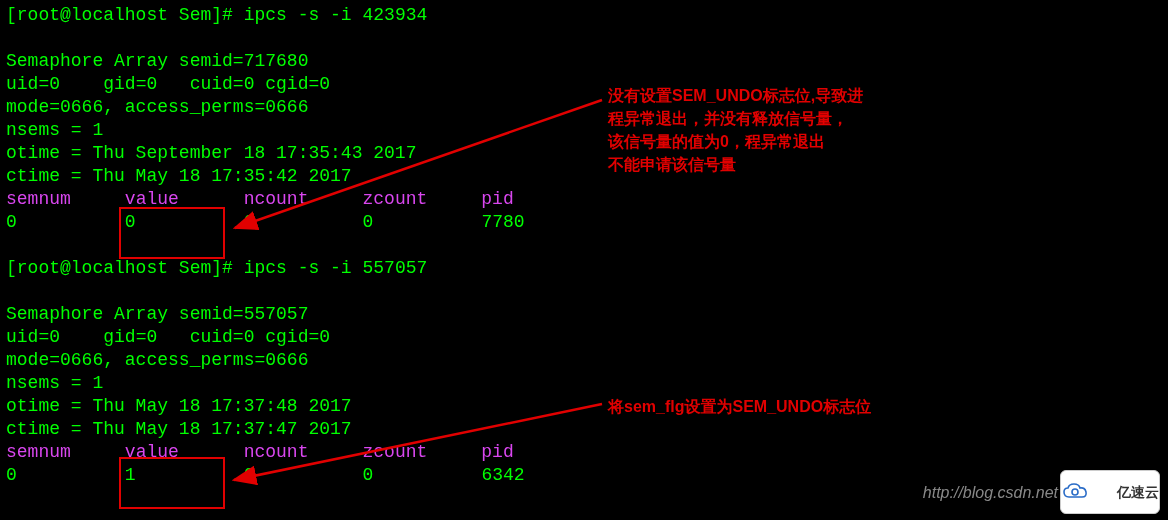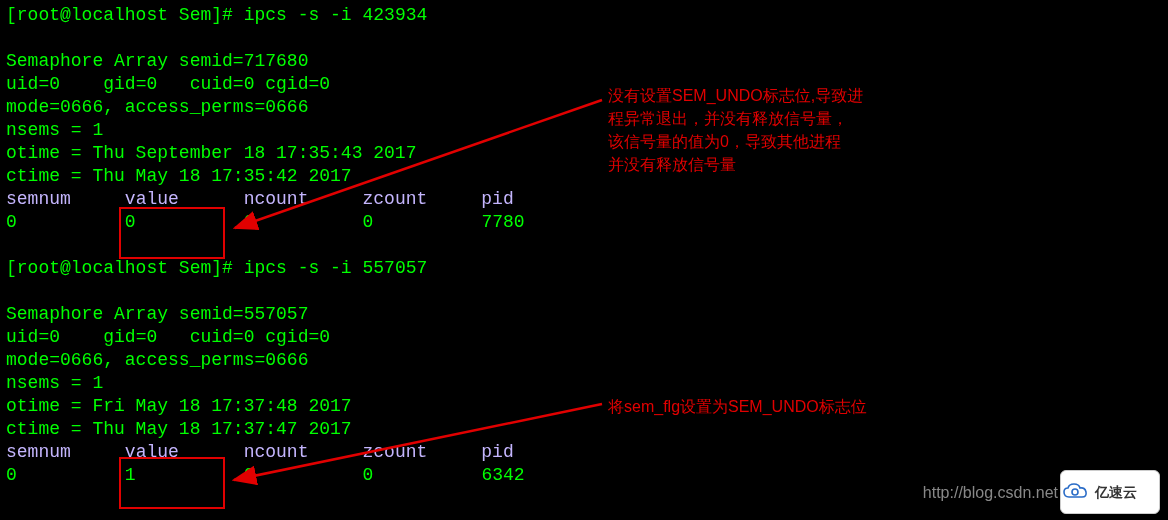--- a/index.html
+++ b/index.html
@@ -19,21 +19,21 @@
       padding: 4px 6px;
       line-height: 23px;
     }
     .terminal {
       position: relative;
     }
     .line {
       white-space: pre;
     }
     .header-row {
-      color: #c4b5fd;
+      color: #d946ef;
     }
     .data-row {
       color: #00ff00;
     }
     .hbox {
       position: absolute;
       border: 2.5px solid #e10000;
       pointer-events: none;
     }
     .box1 {
@@ -47,21 +47,21 @@
       top: 457px;
       width: 106px;
       height: 52px;
     }
     .annotation {
       position: absolute;
       color: #e10000;
       font-family: "SimSun", "Microsoft YaHei", sans-serif;
       font-size: 16px;
       line-height: 23px;
-      font-weight: normal;
+      font-weight: bold;
     }
     .ann1 {
       left: 608px;
       top: 84px;
       width: 280px;
     }
     .ann2 {
       left: 608px;
       top: 395px;
       width: 330px;
@@ -71,33 +71,34 @@
       overflow: visible;
       pointer-events: none;
     }
     .watermark {
       position: absolute;
       right: 110px;
       bottom: 16px;
       color: #888;
       font-family: Arial, sans-serif;
       font-size: 16px;
+      font-style: italic;
     }
     .logo-badge {
       position: absolute;
       right: 8px;
       bottom: 6px;
       width: 100px;
       height: 44px;
       background: #fff;
       border: 1px solid #ccc;
       border-radius: 6px;
       display: flex;
       align-items: center;
-      justify-content: flex-start;
+      justify-content: space-between;
       gap: 4px;
       font-family: "Microsoft YaHei", sans-serif;
     }
     .logo-badge .cloud {
       width: 30px;
       height: 20px;
       position: relative;
     }
     .logo-badge .cloud svg { display:block; }
     .logo-badge .txt {
@@ -120,21 +121,21 @@
   <div class="line">ctime = Thu May 18 17:35:42 2017</div>
   <div class="line header-row"><span>semnum</span>     <span>value</span>      <span>ncount</span>     <span>zcount</span>     <span>pid</span>     </div>
   <div class="line data-row"><span>0</span>          <span>0</span>          <span>0</span>          <span>0</span>          <span>7780</span>        </div>
   <div class="line">&nbsp;</div>
   <div class="line"><span>[root@localhost Sem]#</span> <span>ipcs -s -i 557057</span></div>
   <div class="line">&nbsp;</div>
   <div class="line">Semaphore Array semid=557057</div>
   <div class="line">uid=0	 gid=0	 cuid=0	cgid=0</div>
   <div class="line">mode=0666, access_perms=0666</div>
   <div class="line">nsems = 1</div>
-  <div class="line">otime = Fri May 18 17:37:48 2017</div>
+  <div class="line">otime = Thu May 18 17:37:48 2017</div>
   <div class="line">ctime = Thu May 18 17:37:47 2017</div>
   <div class="line header-row"><span>semnum</span>     <span>value</span>      <span>ncount</span>     <span>zcount</span>     <span>pid</span>     </div>
   <div class="line data-row"><span>0</span>          <span>1</span>          <span>0</span>          <span>0</span>          <span>6342</span>        </div>
 </div>
 
 <div class="hbox box1"></div>
 <div class="hbox box2"></div>
 
 <svg class="arrow" style="left:0;top:0" width="1168" height="520">
   <defs>
@@ -150,22 +151,22 @@
     <marker id="ah2" markerWidth="10" markerHeight="8" refX="9" refY="4" orient="auto">
       <path d="M0,0 L10,4 L0,8 Z" fill="#e10000"></path>
     </marker>
   </defs>
   <line x1="602" y1="404" x2="234" y2="480" stroke="#e10000" stroke-width="2.5" marker-end="url(#ah2)"></line>
 </svg>
 
 <div class="annotation ann1">
   <div>没有设置SEM_UNDO标志位,导致进</div>
   <div>程异常退出，并没有释放信号量，</div>
-  <div>该信号量的值为0，导致其他进程</div>
-  <div>并没有释放信号量</div>
+  <div>该信号量的值为0，程异常退出</div>
+  <div>不能申请该信号量</div>
 </div>
 
 <div class="annotation ann2">
   <span>将sem_flg设置为SEM_UNDO标志位</span>
 </div>
 
 <div class="watermark">http://blog.csdn.net</div>
 
 <div class="logo-badge">
   <span class="cloud">

